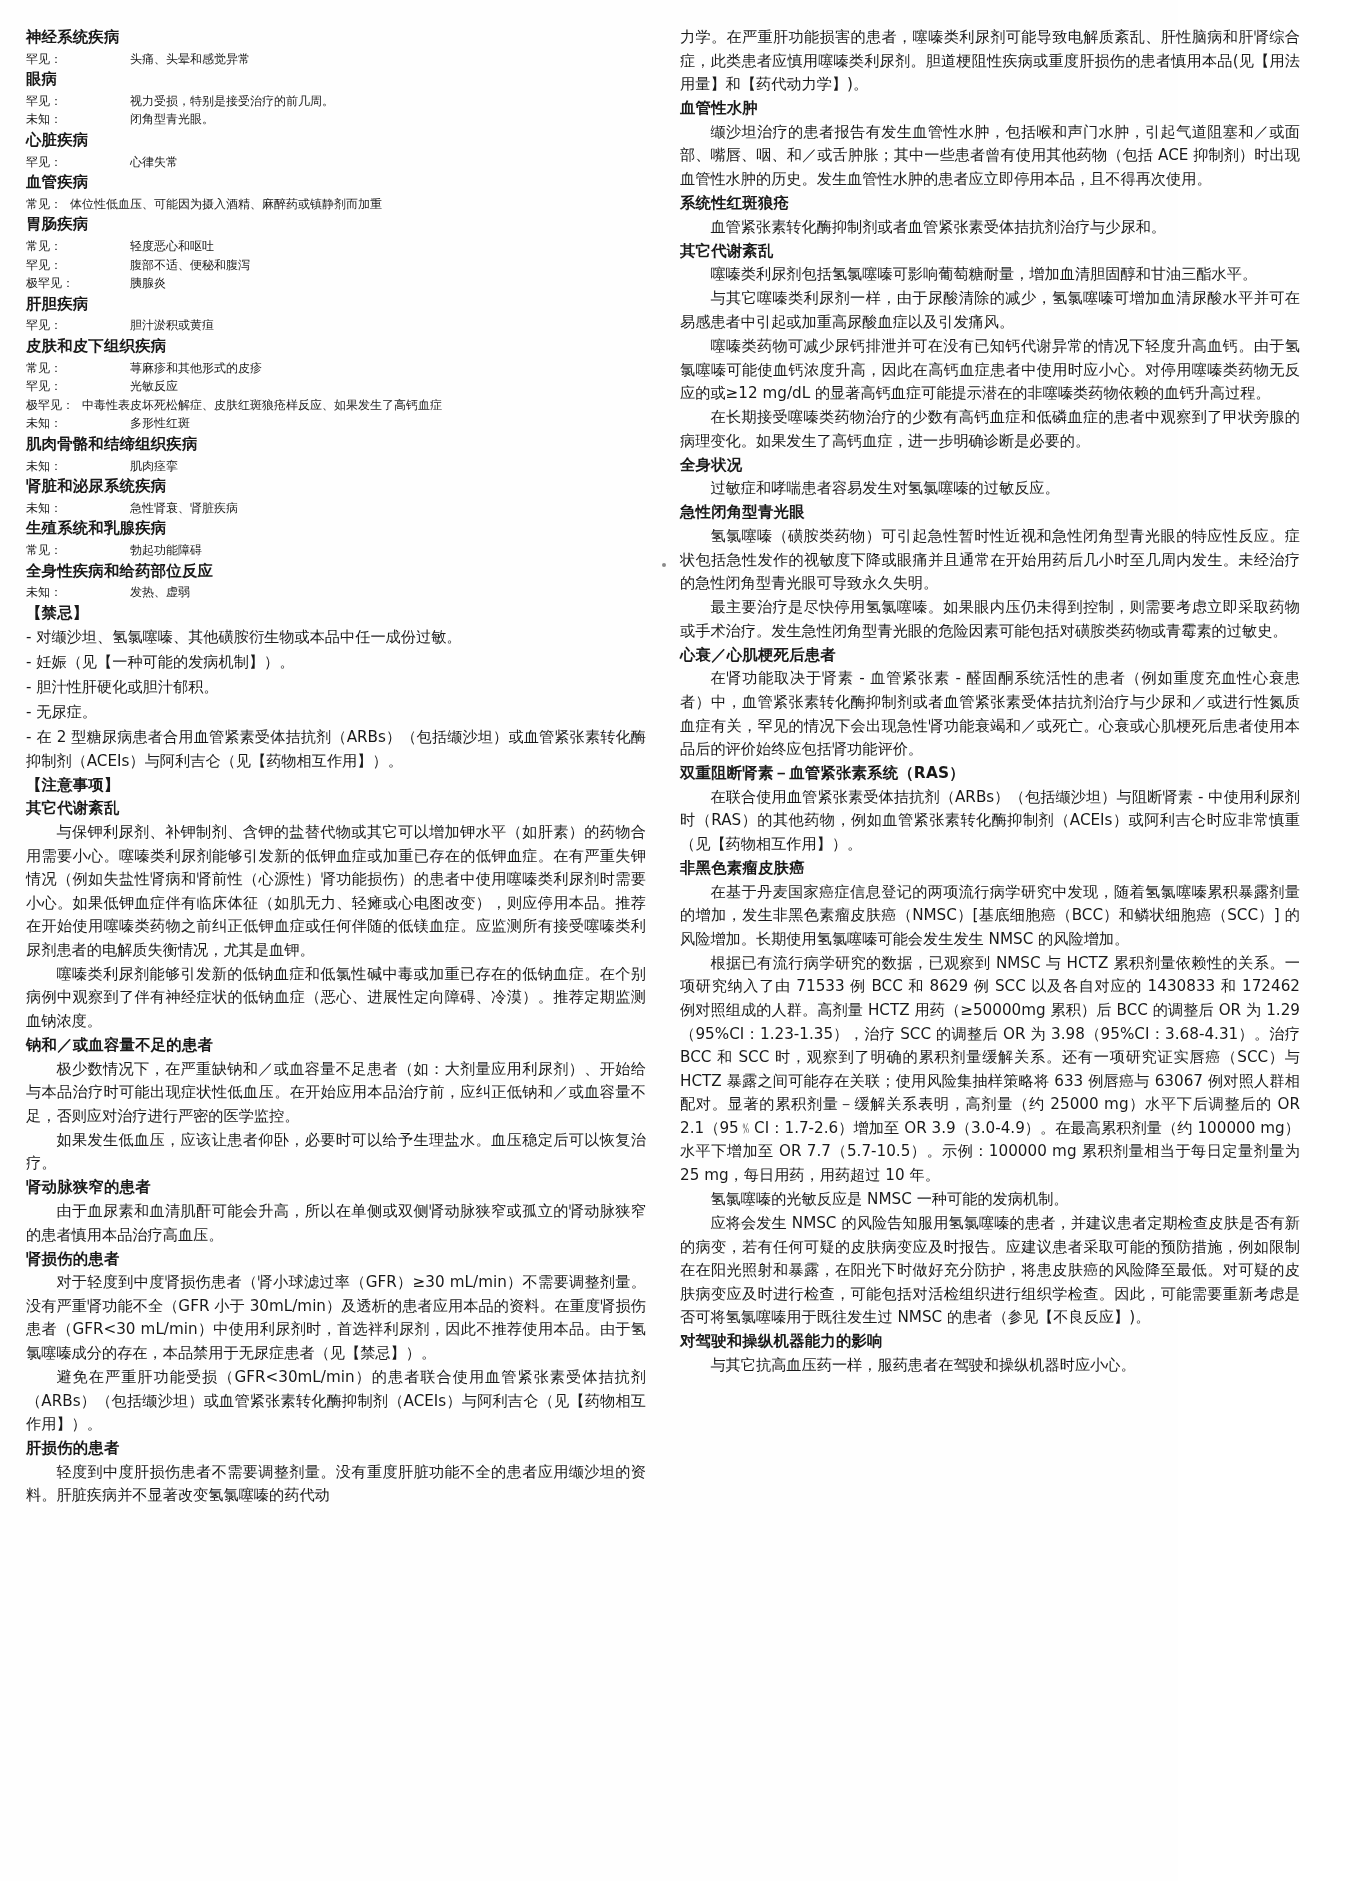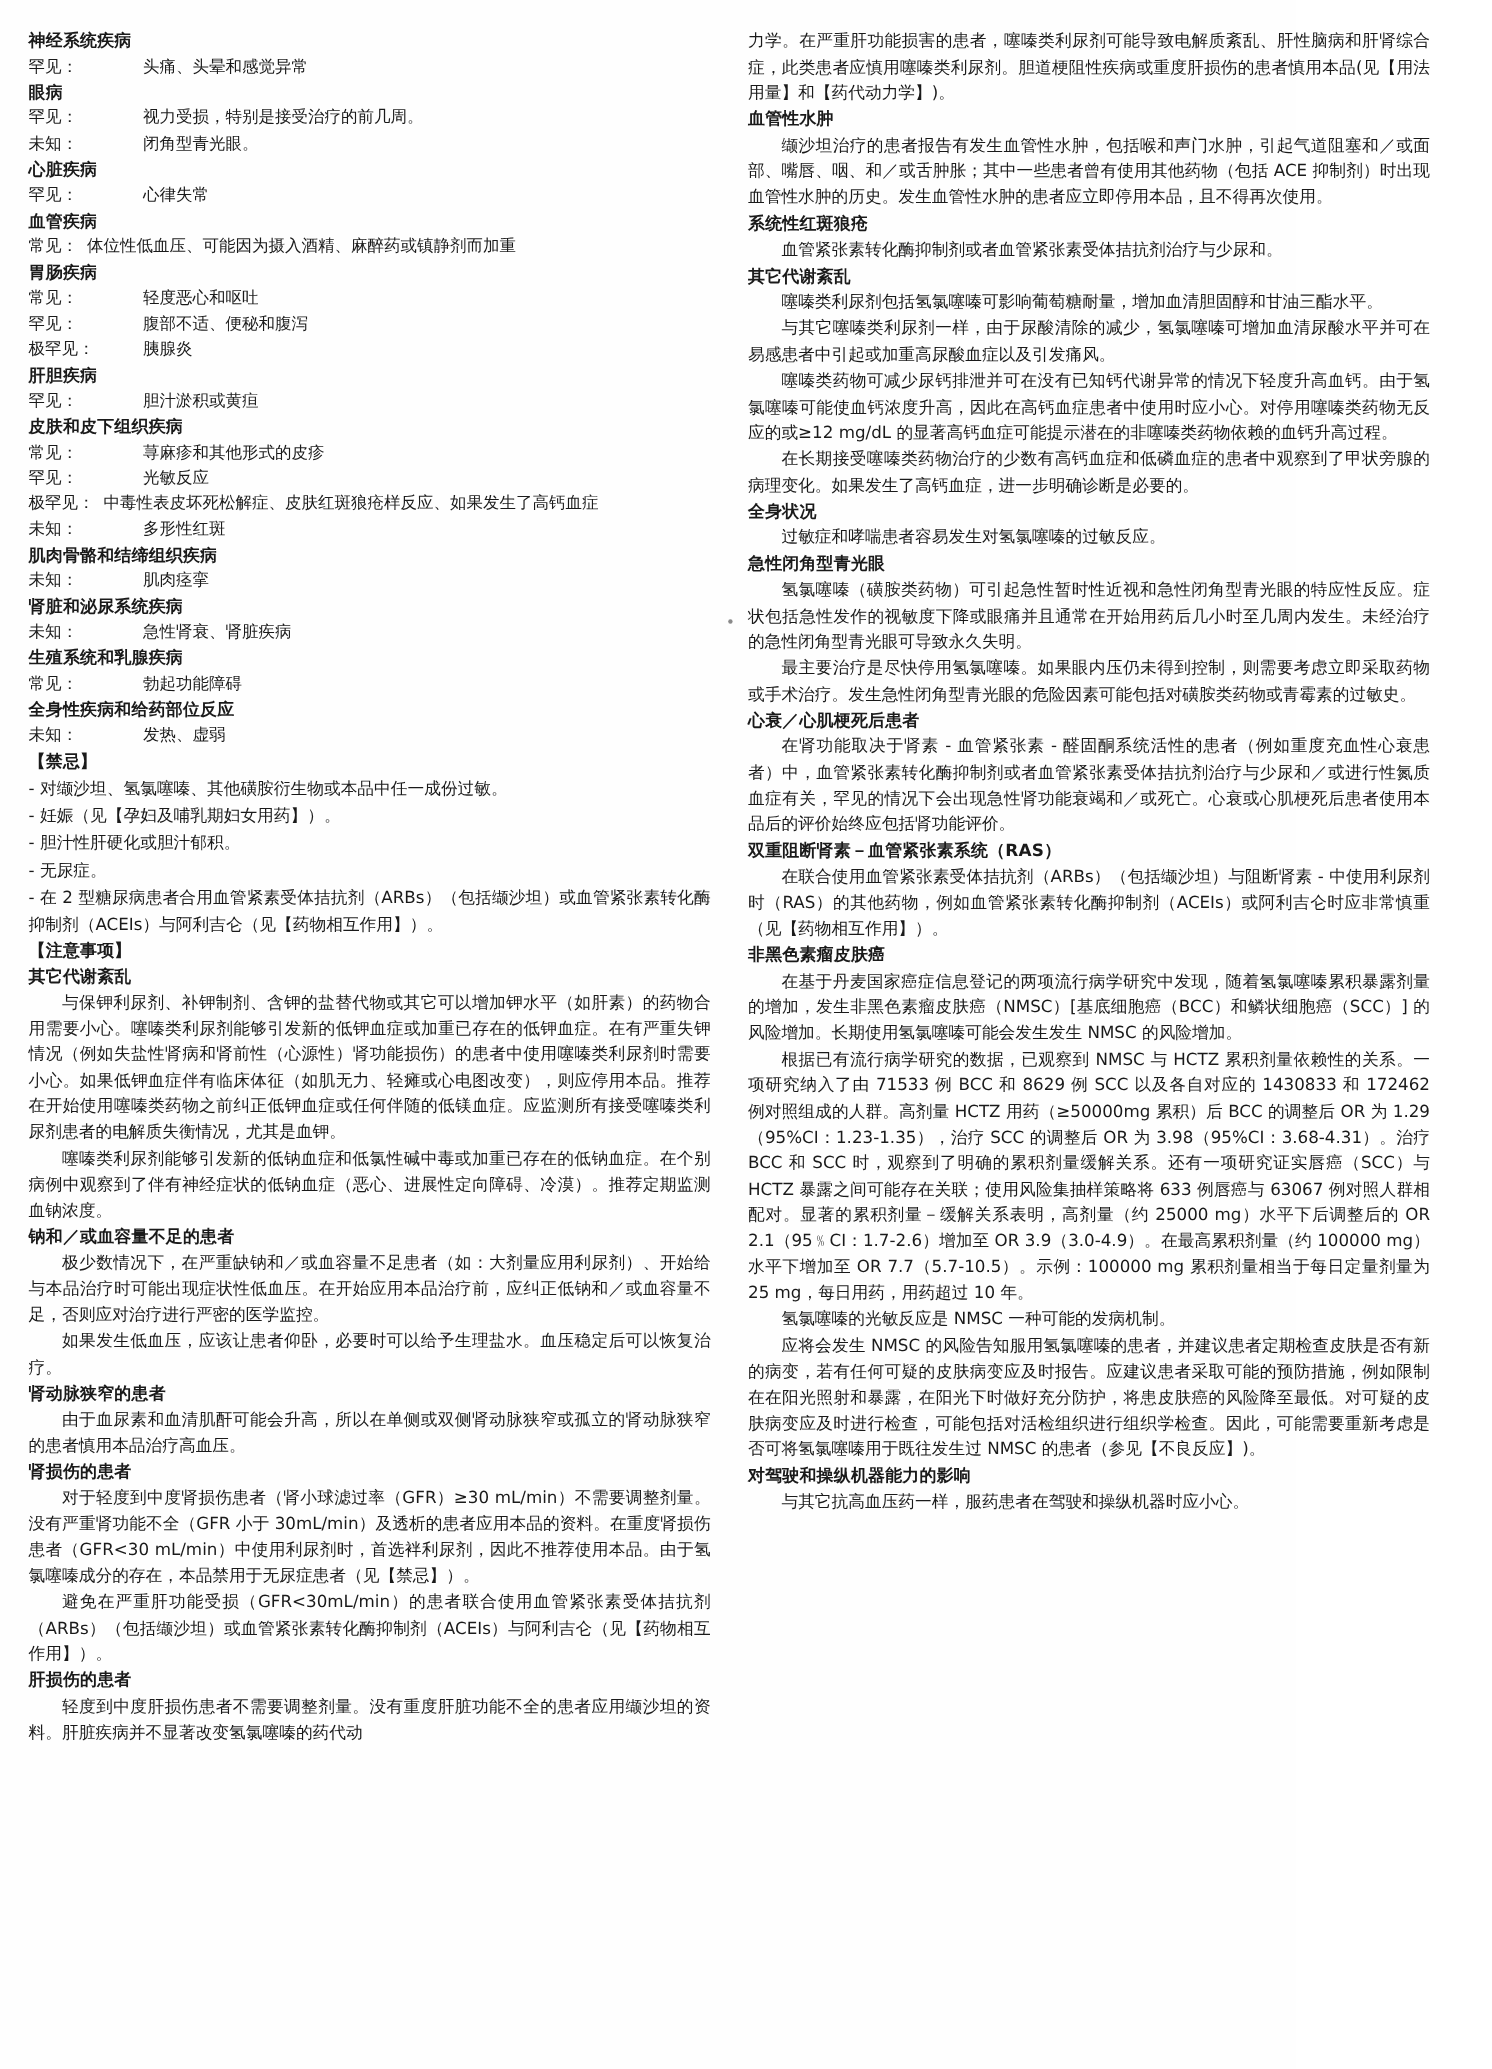--- a/index.html
+++ b/index.html
@@ -50,23 +50,22 @@
   }
   .indent {
     text-indent: 2em;
   }
   .plain {
     text-indent: 0;
   }
   
   .frow {
     display: flex;
-    font-size: 15px;
+    font-size: 12px;
     line-height: 1.55;
-    font-family: Liberation Mono, monospace;
   }
   .frow .freq {
     flex: 0 0 104px;
     white-space: nowrap;
   }
   .frow .eff {
     flex: 1 1 auto;
   }
   .frow.inline .freq {
     flex: 0 0 auto;
@@ -166,21 +165,21 @@
           <div class="freq">常见：</div>
           <div class="eff">勃起功能障碍</div>
         </div>
         <div class="blk heading">全身性疾病和给药部位反应</div>
         <div class="frow">
           <div class="freq">未知：</div>
           <div class="eff">发热、虚弱</div>
         </div>
         <div class="blk heading">【禁忌】</div>
         <div class="blk dash">- 对缬沙坦、氢氯噻嗪、其他磺胺衍生物或本品中任一成份过敏。</div>
-        <div class="blk dash">- 妊娠（见【孕妇及哺乳期妇女用药】）。</div>
+        <div class="blk dash">- 妊娠（见【一种可能的发病机制】）。</div>
         <div class="blk dash">- 胆汁性肝硬化或胆汁郁积。</div>
         <div class="blk dash">- 无尿症。</div>
         <div class="blk dash">- 在 2 型糖尿病患者合用血管紧素受体拮抗剂（ARBs）（包括缬沙坦）或血管紧张素转化酶抑制剂（ACEIs）与阿利吉仑（见【药物相互作用】）。</div>
         <div class="blk heading">【注意事项】</div>
         <div class="blk heading">其它代谢紊乱</div>
         <div class="blk para indent">与保钾利尿剂、补钾制剂、含钾的盐替代物或其它可以增加钾水平（如肝素）的药物合用需要小心。噻嗪类利尿剂能够引发新的低钾血症或加重已存在的低钾血症。在有严重失钾情况（例如失盐性肾病和肾前性（心源性）肾功能损伤）的患者中使用噻嗪类利尿剂时需要小心。如果低钾血症伴有临床体征（如肌无力、轻瘫或心电图改变），则应停用本品。推荐在开始使用噻嗪类药物之前纠正低钾血症或任何伴随的低镁血症。应监测所有接受噻嗪类利尿剂患者的电解质失衡情况，尤其是血钾。</div>
         <div class="blk para indent">噻嗪类利尿剂能够引发新的低钠血症和低氯性碱中毒或加重已存在的低钠血症。在个别病例中观察到了伴有神经症状的低钠血症（恶心、进展性定向障碍、冷漠）。推荐定期监测血钠浓度。</div>
         <div class="blk heading">钠和／或血容量不足的患者</div>
         <div class="blk para indent">极少数情况下，在严重缺钠和／或血容量不足患者（如：大剂量应用利尿剂）、开始给与本品治疗时可能出现症状性低血压。在开始应用本品治疗前，应纠正低钠和／或血容量不足，否则应对治疗进行严密的医学监控。</div>
         <div class="blk para indent">如果发生低血压，应该让患者仰卧，必要时可以给予生理盐水。血压稳定后可以恢复治疗。</div>

